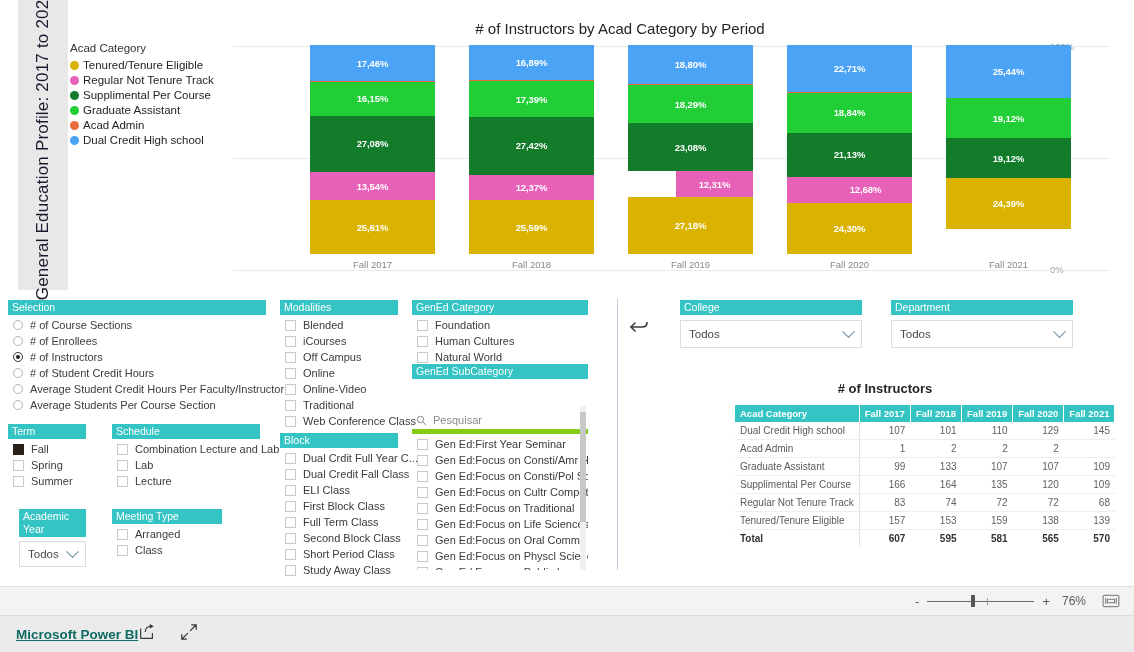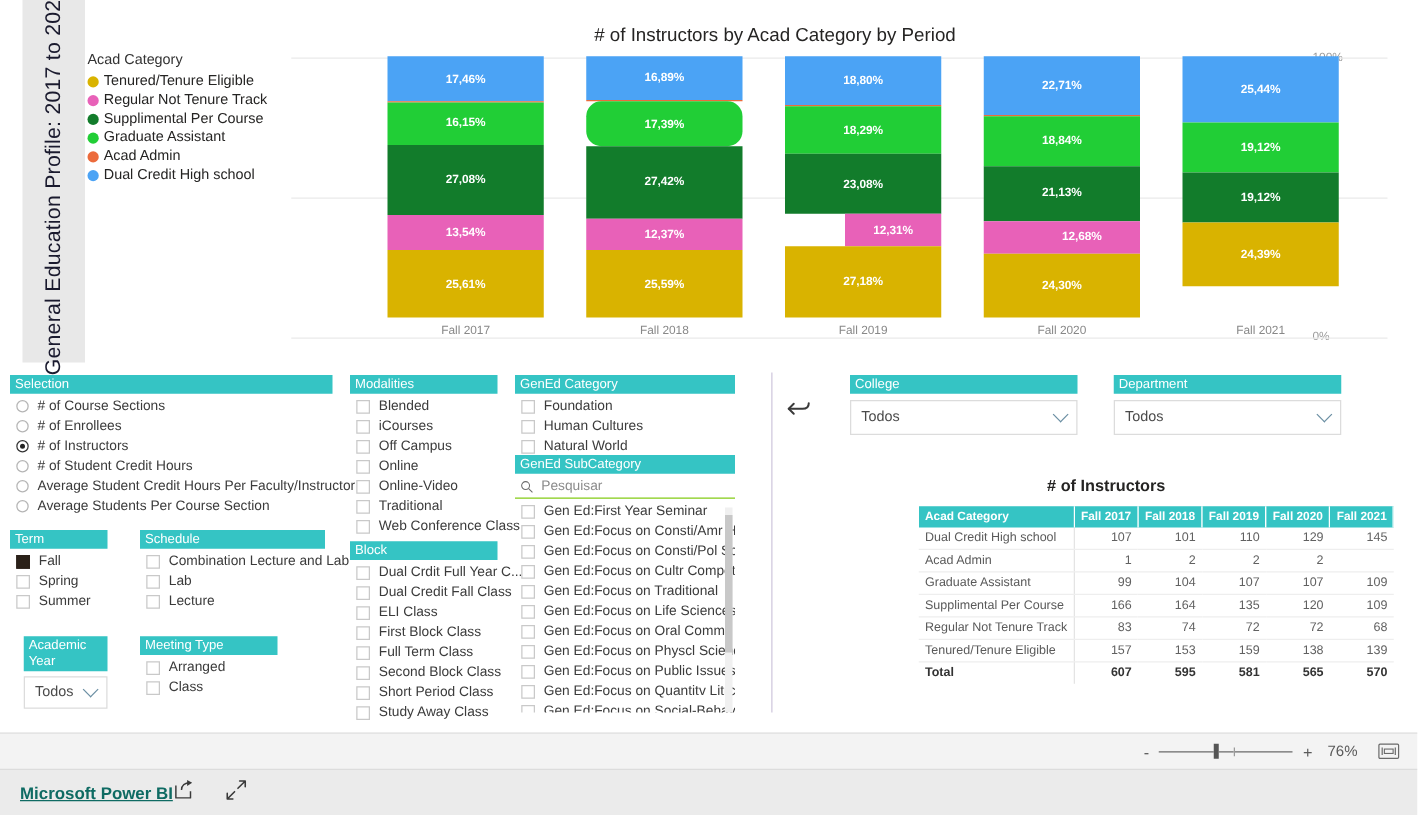--- a/index.html
+++ b/index.html
@@ -68,21 +68,21 @@
   .opt-text { font-size: 11px; color: #3b3b3b; white-space: nowrap; }
 
   .dropdown {
     border: 1px solid #dcdcdc; background: #fff; height: 26px;
     display: flex; align-items: center; justify-content: space-between;
     padding: 0 8px; font-size: 11.5px; color: #4a4a4a;
   }
   .chev { width: 9px; height: 9px; border-right: 1.4px solid #6b8fa3; border-bottom: 1.4px solid #6b8fa3;
           transform: rotate(45deg) translate(-2px,-2px); }
 
-  .search-row { display:flex; align-items:center; padding: 4px 3px 3px 4px; border-bottom: 1px solid #84cc16; }
+  .search-row { display:flex; align-items:center; padding: 4px 3px 3px 4px; border-bottom: 5px solid #84cc16; margin-top: 31px; }
   .search-txt { font-size: 11px; color: #8b8b8b; margin-left: 6px; }
 
   .scroll-track { position:absolute; right:2px; top:2px; width:6px; bottom:2px; background:#f0f0f0; }
   .scroll-thumb { position:absolute; right:2px; width:6px; background:#c8c8c8; }
 
   
   .tbl-title { position:absolute; text-align:center; font-size:13px; color:#252423; font-weight:700; }
   table.mat { border-collapse: collapse; font-size: 10px; }
   table.mat th {
     background: #35C4C4; color: #fff; font-weight: 700; font-size: 9.5px;
@@ -187,21 +187,21 @@
           <div class="x-label">Fall 2017</div>
         </div>
         <div class="bar-col">
           <div class="bar">
             <div class="seg" style="background: rgb(75, 163, 245); height: 16.89%;">
               <span class="seg-label">16,89%</span>
             </div>
             <div class="seg" style="background: rgb(236, 107, 60); height: 0.34%;">
               <span class="seg-label"></span>
             </div>
-            <div class="seg" style="background: rgb(33, 206, 54); height: 17.39%; border-radius: 12px;">
+            <div class="seg" style="background: rgb(33, 206, 54); height: 17.39%;">
               <span class="seg-label">17,39%</span>
             </div>
             <div class="seg" style="background: rgb(18, 124, 43); height: 27.42%;">
               <span class="seg-label">27,42%</span>
             </div>
             <div class="seg" style="background: rgb(232, 97, 184); height: 12.37%;">
               <span class="seg-label">12,37%</span>
             </div>
             <div class="seg" style="background: rgb(217, 179, 0); height: 25.59%;">
               <span class="seg-label">25,59%</span>
@@ -562,21 +562,21 @@
             <td class="first">Acad Admin</td>
             <td>1</td>
             <td>2</td>
             <td>2</td>
             <td>2</td>
             <td></td>
           </tr>
           <tr>
             <td class="first">Graduate Assistant</td>
             <td>99</td>
-            <td>104</td>
+            <td>133</td>
             <td>107</td>
             <td>107</td>
             <td>109</td>
           </tr>
           <tr>
             <td class="first">Supplimental Per Course</td>
             <td>166</td>
             <td>164</td>
             <td>135</td>
             <td>120</td>

